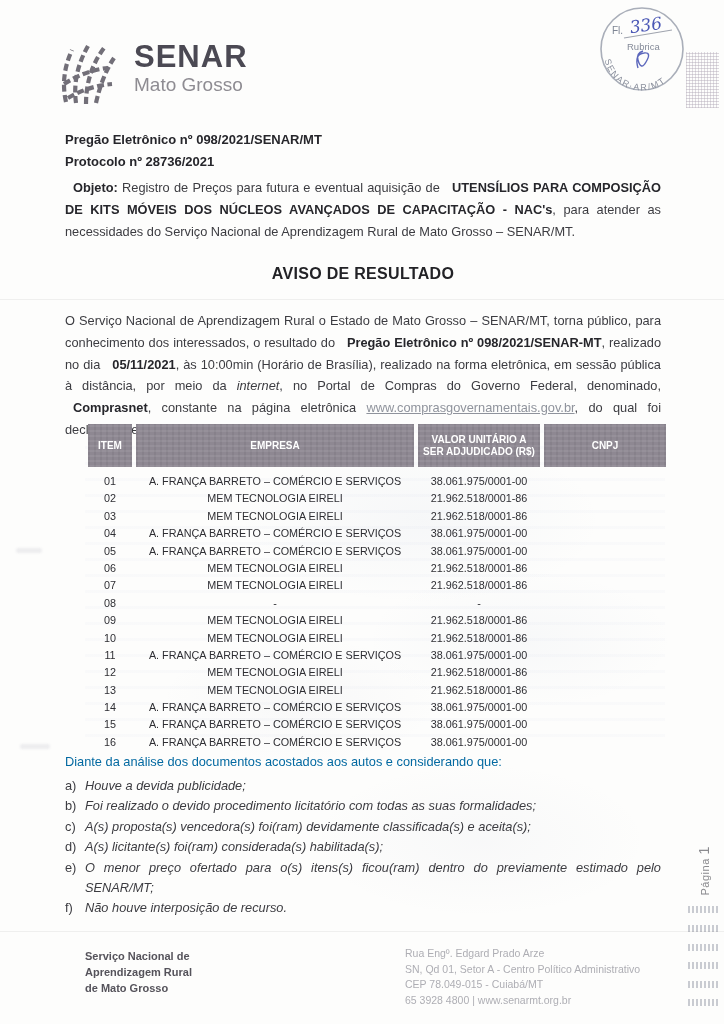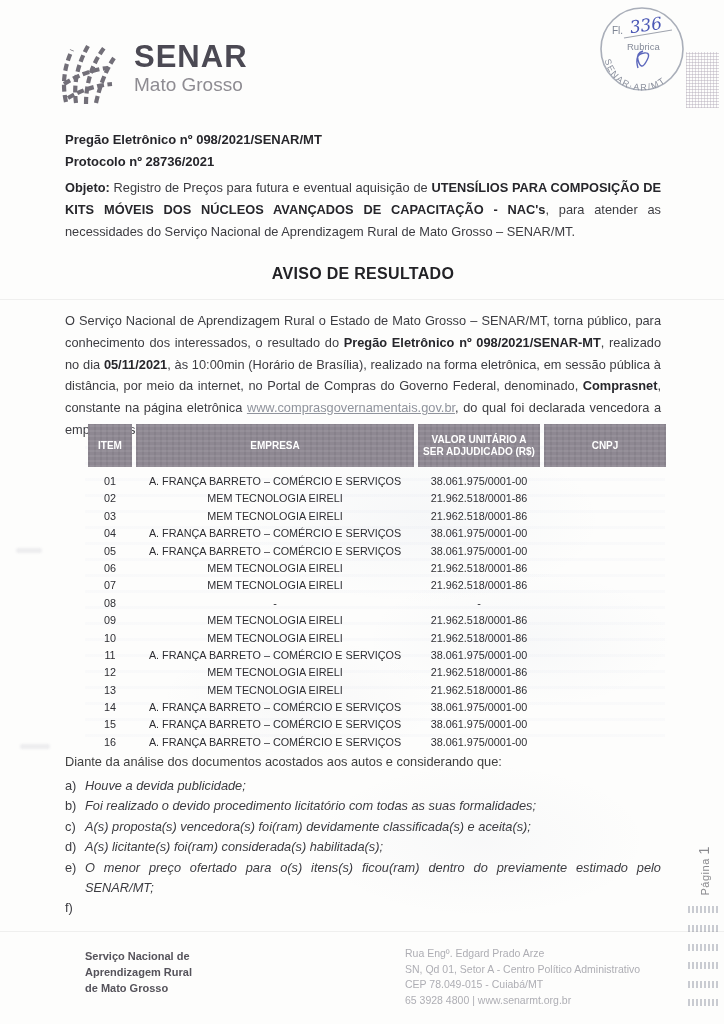--- a/index.html
+++ b/index.html
@@ -39,22 +39,22 @@
   
   .strip{
     width:30px;height:7px;left:688px;opacity:.8;
     background:repeating-linear-gradient(90deg, rgba(135,140,155,.55) 0 2px, transparent 2px 4px);
   }
 
   
   .content{left:65px;width:596px;}
   .h-line{font-size:13px;font-weight:bold;color:#26262b;}
   .para{font-size:12.8px;line-height:21.8px;text-align:justify;color:#3c3c41;}
-  .b{font-weight:bold;color:#26262b;}
-  .i{}
+  .b{font-weight:bold;color:#26262b;margin-left:8px;}
+  .i{font-style:italic;}
   .u{text-decoration:underline;color:#8f939c;}
   .doc-title{font-size:16px;font-weight:bold;color:#222226;text-align:center;letter-spacing:.3px;}
   .faint-line{height:1px;background:rgba(0,0,0,0.055);}
 
   
   .tbl{left:88px;top:424px;width:578px;}
   .tbl-head{display:grid;grid-template-columns:44px 278px 122px 122px;column-gap:4px;}
   .th{
     background:#8e8892;color:#fff;font-size:10px;font-weight:bold;line-height:12px;
     display:flex;align-items:center;justify-content:center;text-align:center;
@@ -66,21 +66,21 @@
   .tbl-body{margin-top:2px;}
   .trow{display:grid;grid-template-columns:44px 278px 122px 122px;column-gap:4px;height:17.4px;}
   .tcell{
     font-size:10.8px;color:#2e2e33;display:flex;align-items:center;justify-content:center;
     white-space:nowrap;overflow:hidden;
   }
   .tcell.val{font-weight:bold;color:#1f1f24;margin-top:24px;}
   .tcell.fail{text-decoration:underline;}
 
   
-  .consider-intro{font-size:12.8px;color:#404040;}
+  .consider-intro{font-size:12.8px;color:#0369a1;}
   .clist{display:grid;grid-template-columns:20px 576px;row-gap:0;}
   .clet{font-size:12.8px;line-height:20.4px;color:#3c3c41;}
   .ctext{font-size:12.8px;line-height:20.4px;color:#3c3c41;text-align:justify;font-style:italic;}
 
   
   .footer-org{left:85px;top:948px;font-size:11px;font-weight:bold;color:#55535b;line-height:16px;}
   .footer-addr{left:405px;top:946px;font-size:10.5px;color:#aeaeb4;line-height:15.5px;}
   .page-label{
     left:668px;top:852px;width:70px;color:#8a8a8e;font-size:11px;
     transform:rotate(-90deg);transform-origin:50% 50%;white-space:nowrap;letter-spacing:.5px;
@@ -265,20 +265,21 @@
     <div class="ctext">Houve a devida publicidade;</div>
     <div class="clet">b)</div>
     <div class="ctext">Foi realizado o devido procedimento licitatório com todas as suas formalidades;</div>
     <div class="clet">c)</div>
     <div class="ctext">A(s) proposta(s) vencedora(s) foi(ram) devidamente classificada(s) e aceita(s);</div>
     <div class="clet">d)</div>
     <div class="ctext">A(s) licitante(s) foi(ram) considerada(s) habilitada(s);</div>
     <div class="clet">e)</div>
     <div class="ctext">O menor preço ofertado para o(s) itens(s) ficou(ram) dentro do previamente estimado pelo SENAR/MT;</div>
     <div class="clet">f)</div>
+    <div class="ctext">Não houve interposição de recurso.</div>
   </div>
 
   <div class="abs faint-line" style="left:0;top:931px;width:724px"></div>
   <div class="abs footer-org">
     <div>Serviço Nacional de</div>
     <div>Aprendizagem Rural</div>
     <div>de Mato Grosso</div>
   </div>
   <div class="abs footer-addr">
     <div>Rua Engº. Edgard Prado Arze</div>

